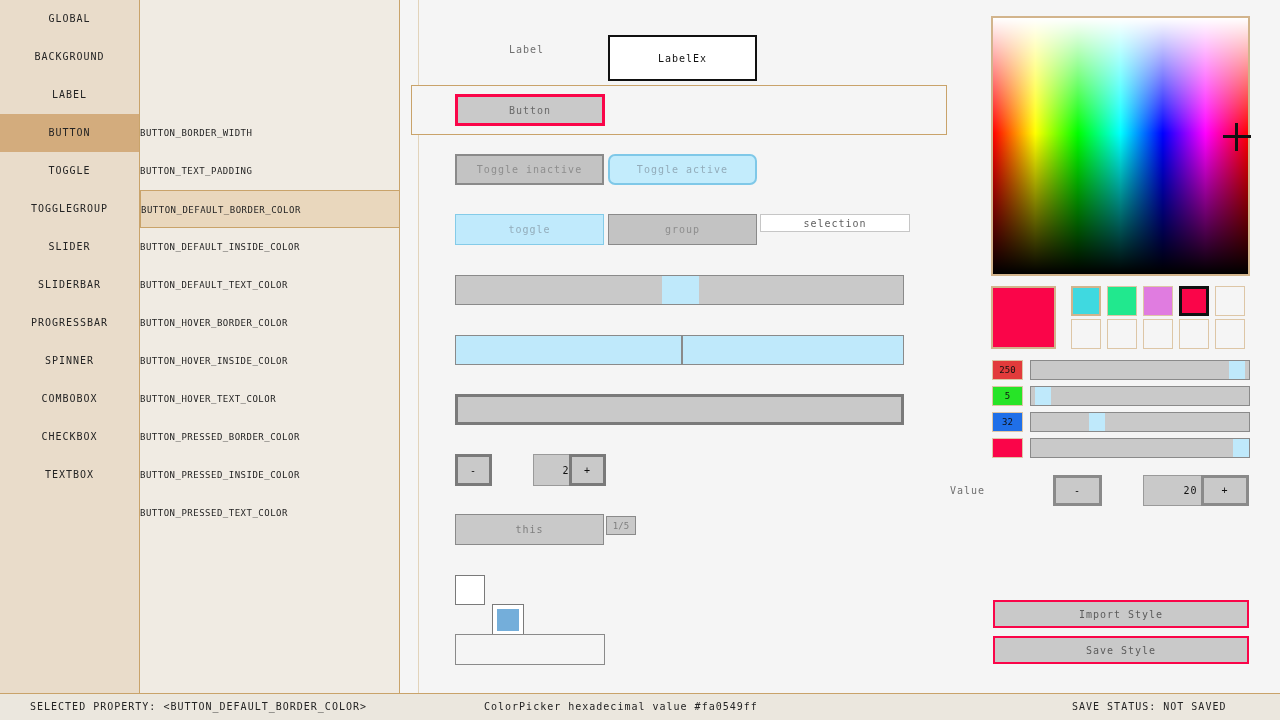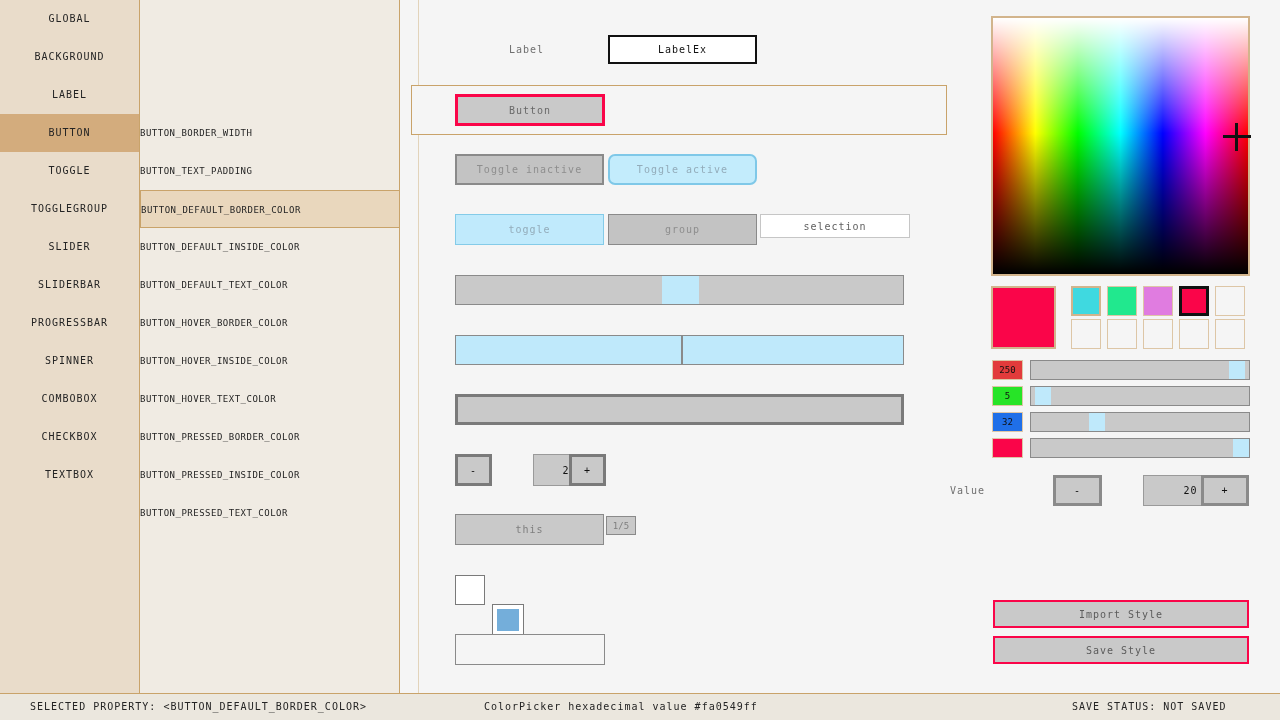--- a/index.html
+++ b/index.html
@@ -107,31 +107,31 @@
       <div class="prop-item">BUTTON_HOVER_BORDER_COLOR</div>
       <div class="prop-item">BUTTON_HOVER_INSIDE_COLOR</div>
       <div class="prop-item">BUTTON_HOVER_TEXT_COLOR</div>
       <div class="prop-item">BUTTON_PRESSED_BORDER_COLOR</div>
       <div class="prop-item">BUTTON_PRESSED_INSIDE_COLOR</div>
       <div class="prop-item">BUTTON_PRESSED_TEXT_COLOR</div>
     </div>
   </div>
 
   <span class="abs caption" style="left:509px; top:44px;">Label</span>
-  <div class="abs label-box ctext" style="left:608px; top:35px; width:149px; height:29px;">LabelEx</div>
+  <div class="abs label-box ctext" style="left:608px; top:35px; width:149px; height:46px;">LabelEx</div>
 
   <div class="abs btn-container" style="left:411px; top:85px; width:536px; height:50px;"></div>
   <div class="abs preview-button ctext" style="left:455px; top:94px; width:150px; height:32px;">Button</div>
 
   <div class="abs toggle-off ctext" style="left:455px; top:154px; width:149px; height:31px;">Toggle inactive</div>
   <div class="abs toggle-on ctext" style="left:608px; top:154px; width:149px; height:31px;border-radius:7px;">Toggle active</div>
 
   <div class="abs blue ctext" style="left:455px; top:214px; width:149px; height:31px;">toggle</div>
   <div class="abs gray ctext" style="left:608px; top:214px; width:149px; height:31px; background:#c3c3c3; color:#8e8e8e;">group</div>
-  <div class="abs tg-sel ctext" style="left:760px; top:214px; width:150px; height:24px;">selection</div>
+  <div class="abs tg-sel ctext" style="left:760px; top:214px; width:150px; height:18px;">selection</div>
 
   <div class="abs gray" style="left:455px; top:275px; width:449px; height:30px;">
     <div class="slider-handle" style="left:206px; width:37px;"></div>
   </div>
 
   <div class="abs" style="left:455px; top:335px; width:449px; height:30px; background:#bfe9fb; border:1px solid #8a8a8a;">
     <div style="position:absolute; left:225px; top:0; bottom:0; width:2px; background:#8a8a8a;"></div>
   </div>
 
   <div class="abs progress" style="left:455px; top:394px; width:449px; height:31px;"></div>

